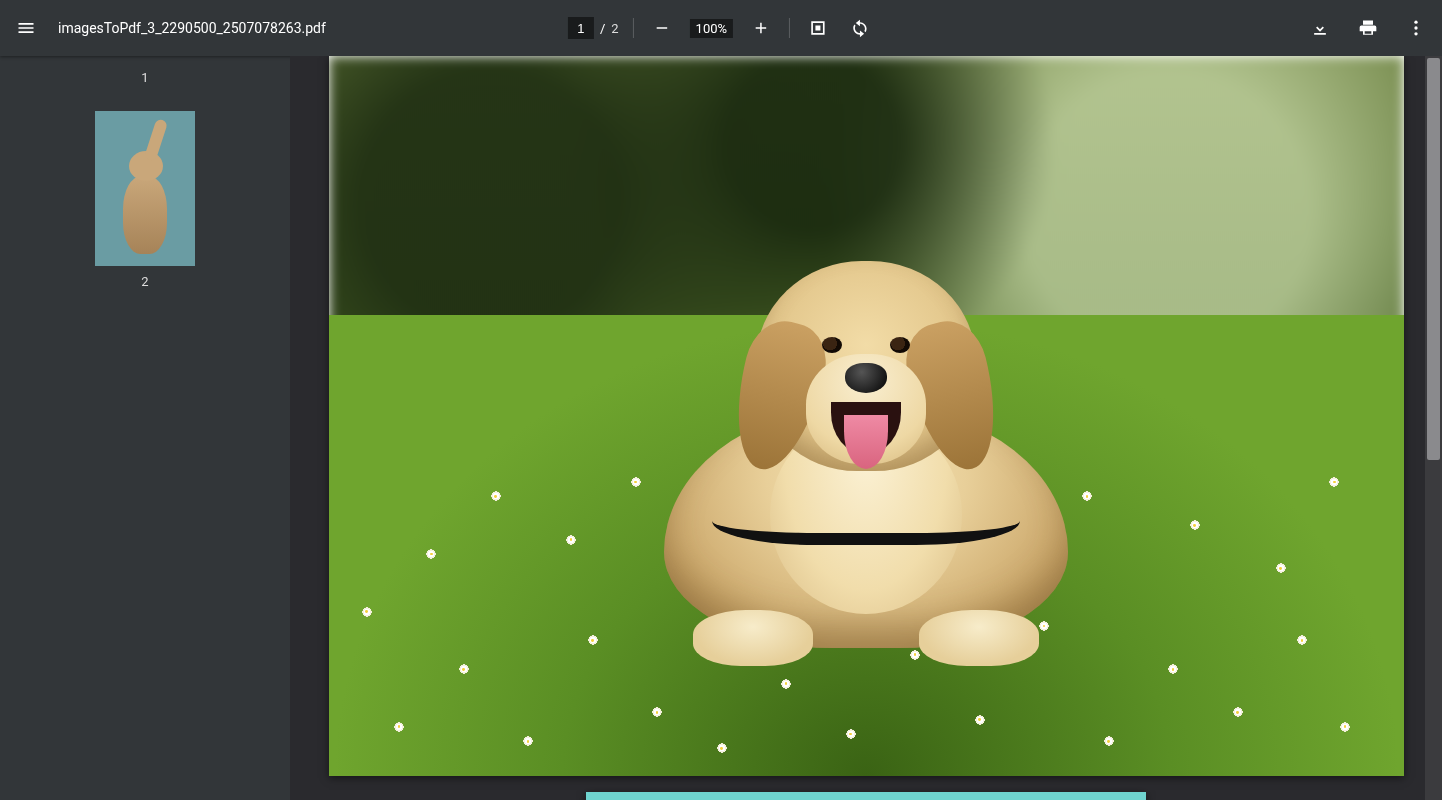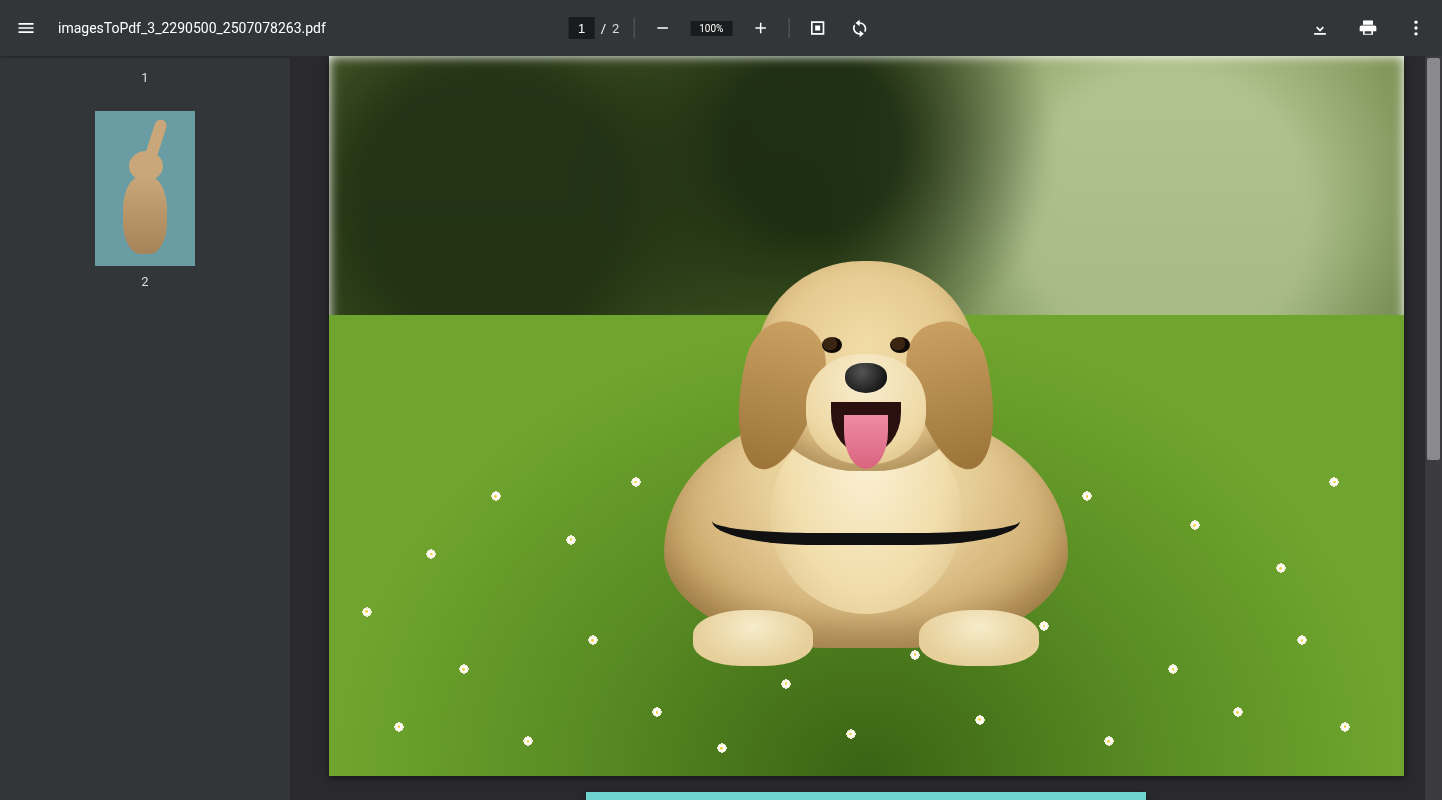--- a/index.html
+++ b/index.html
@@ -35,21 +35,21 @@
     text-align: center;
     font-size: 13px;
   }
   .page-total { color: #ddd; }
 
   .sep { width: 1px; height: 20px; background: #5c5f61; }
 
   .zoom-label {
     background: #191b1c;
     padding: 2px 6px;
-    font-size: 10px;
+    font-size: 13px;
     min-width: 42px;
     text-align: center;
   }
 
   
   .workspace { flex: 1; display: flex; min-height: 0; }
 
   
   .sidebar {
     width: 290px;

